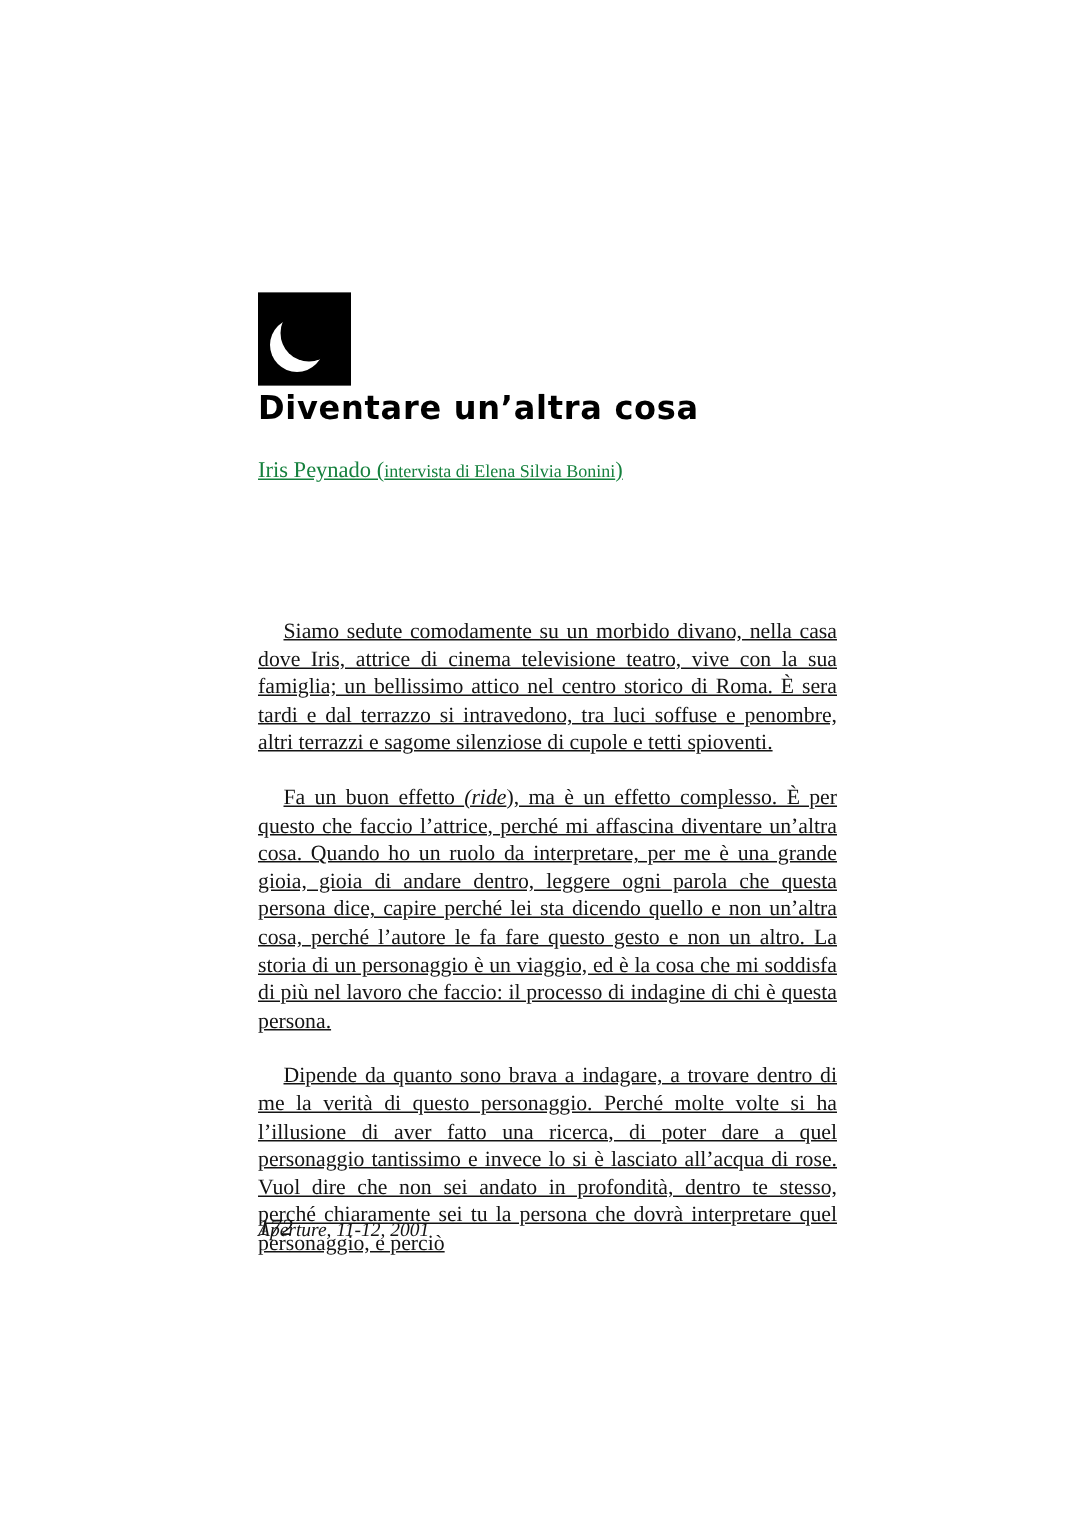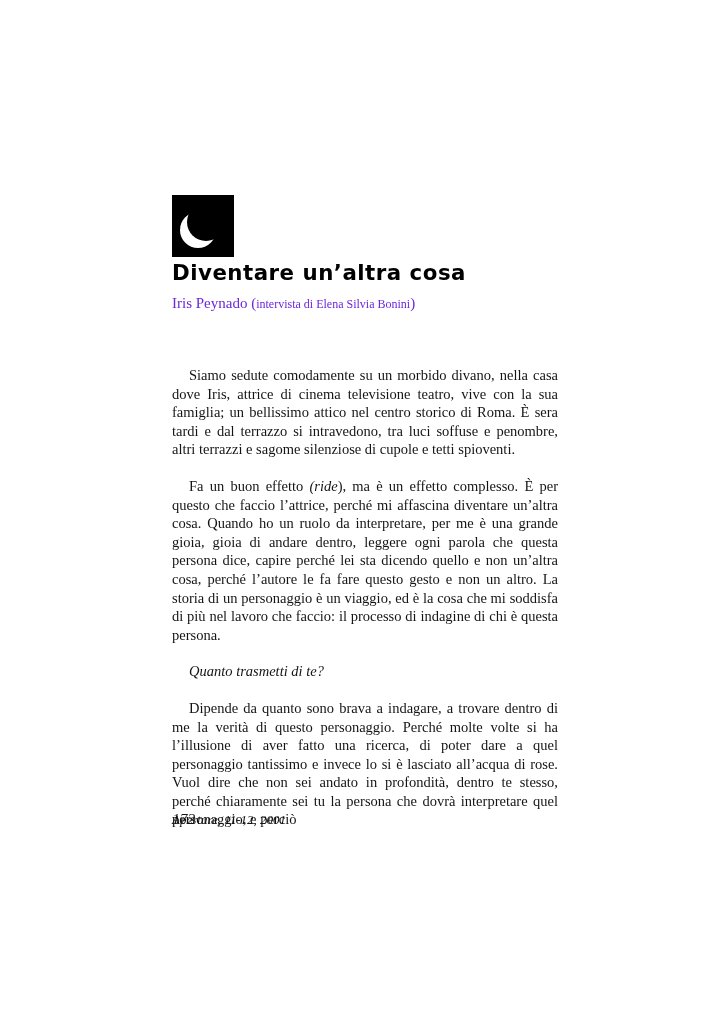--- a/index.html
+++ b/index.html
@@ -32,28 +32,29 @@
     font-weight: 700;
     font-size: 22px;
     line-height: 26px;
     letter-spacing: 0.5px;
     transform: scaleX(0.97);
     transform-origin: left center;
     color: #000000;
     white-space: nowrap;
   }
   .byline {
-    margin-top: 8px;
+    margin-top: 19px;
     font-size: 15px;
     line-height: 19px;
-    color: #6d28d9;
+    color: #15803d;
     white-space: nowrap;
+    text-decoration: underline;
   }
   .byline .detail { font-size: 12px; }
-  .article { margin-top: 52px; }
+  .article { margin-top: 88px; text-decoration: underline; }
   .para {
     margin: 0;
     font-size: 14.5px;
     line-height: 18.6px;
     text-align: justify;
     text-indent: 17px;
   }
   .para + .para { margin-top: 18px; }
   .para.question { font-style: italic; }
   .para .it { font-style: italic; }
@@ -100,21 +101,20 @@
 
     <div class="title">Diventare un’altra cosa</div>
 
     <div class="byline">
       <span class="name">Iris Peynado (</span><span class="detail">intervista di Elena Silvia Bonini</span><span class="name">)</span>
     </div>
 
     <div class="article">
         <p class="para body"><span>Siamo sedute comodamente su un morbido divano, nella casa dove Iris, attrice di cinema televisione teatro, vive con la sua famiglia; un bellissimo attico nel centro storico di Roma. È sera tardi e dal terrazzo si intravedono, tra luci soffuse e penombre, altri terrazzi e sagome silenziose di cupole e tetti spioventi.</span></p>
         <p class="para body"><span>Fa un buon effetto </span><span class="it">(ride</span><span>), ma è un effetto complesso. È per questo che faccio l’attrice, perché mi affascina diventare un’altra cosa. Quando ho un ruolo da interpretare, per me è una grande gioia, gioia di andare dentro, leggere ogni parola che questa persona dice, capire perché lei sta dicendo quello e non un’altra cosa, perché l’autore le fa fare questo gesto e non un altro. La storia di un personaggio è un viaggio, ed è la cosa che mi soddisfa di più nel lavoro che faccio: il processo di indagine di chi è questa persona.</span></p>
-        <p class="para question"><span class="it">Quanto trasmetti di te?</span></p>
         <p class="para body"><span>Dipende da quanto sono brava a indagare, a trovare dentro di me la verità di questo personaggio. Perché molte volte si ha l’illusione di aver fatto una ricerca, di poter dare a quel personaggio tantissimo e invece lo si è lasciato all’acqua di rose. Vuol dire che non sei andato in profondità, dentro te stesso, perché chiaramente sei tu la persona che dovrà interpretare quel personaggio, e perciò</span></p>
       </div>
 
   </div>
 
   <div class="footer">
     <span class="journal">Aperture, 11-12, 2001</span>
     <span class="pagenum">172</span>
   </div>
 </div>

